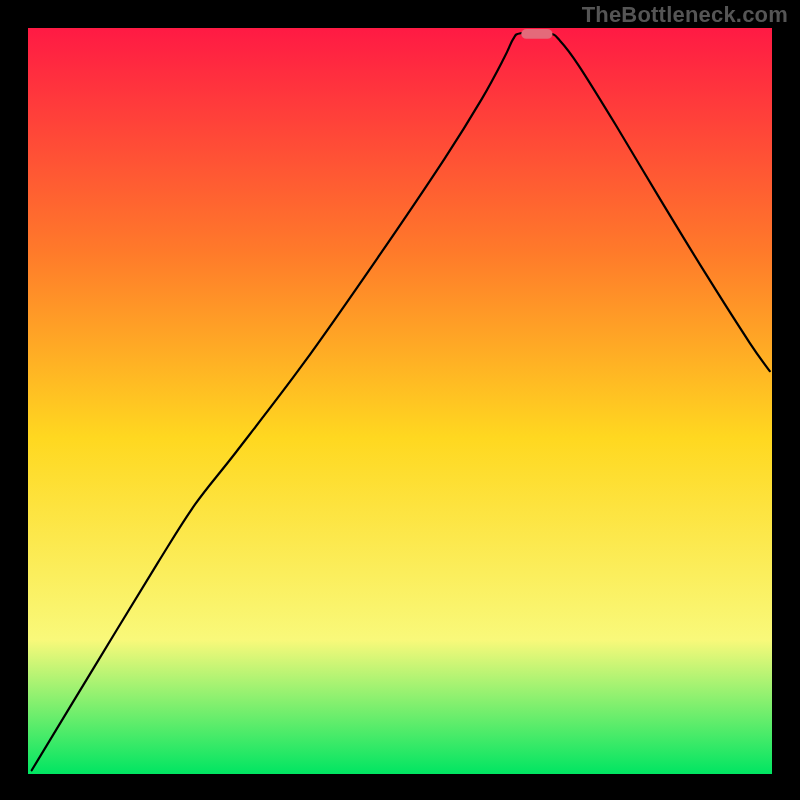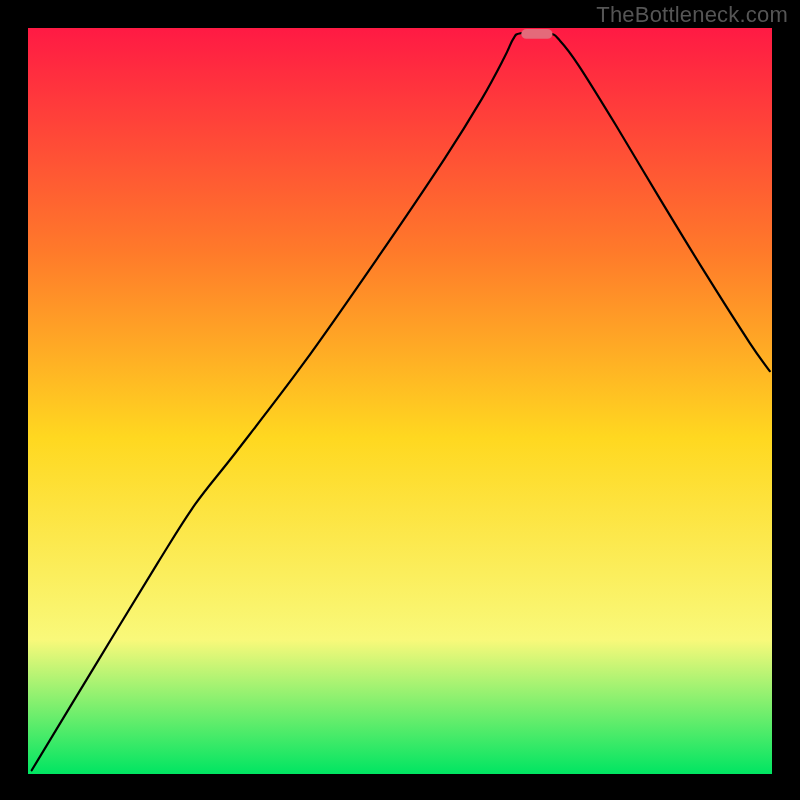--- a/index.html
+++ b/index.html
@@ -11,21 +11,21 @@
   .chart-container {
     position: relative;
     width: 800px;
     height: 800px;
   }
   .watermark {
     position: absolute;
     top: 2px;
     right: 12px;
     font-size: 22px;
-    font-weight: 400;
+    font-weight: 700;
     color: #555555;
     letter-spacing: 0.2px;
     z-index: 5;
   }
   svg {
     display: block;
   }
 </style>
 </head>
 <body>

